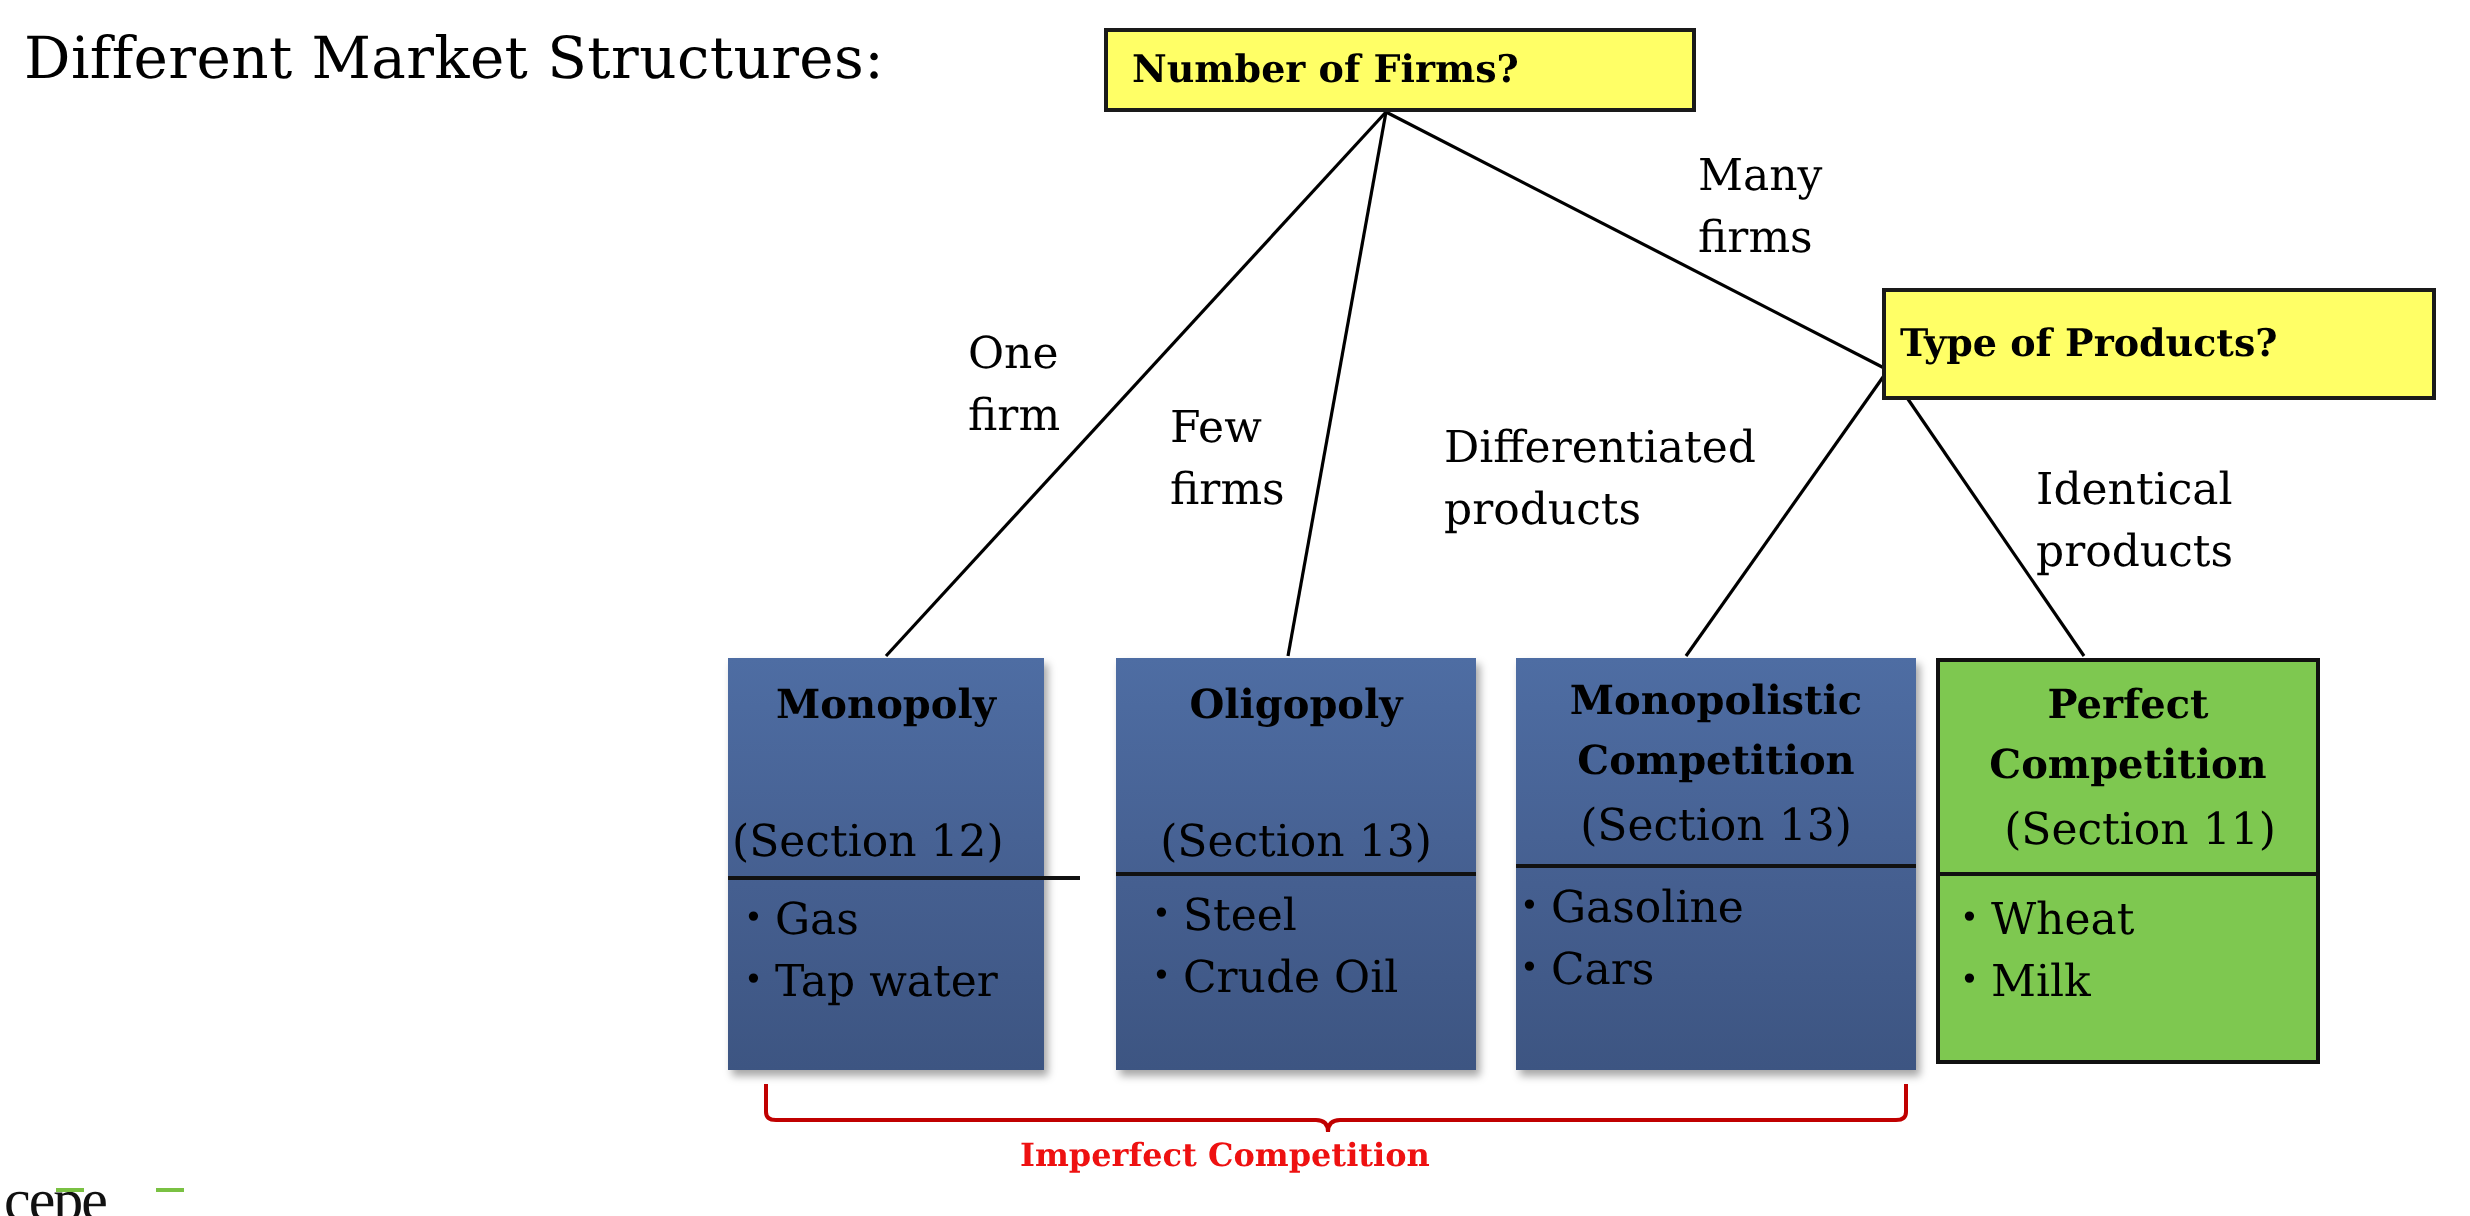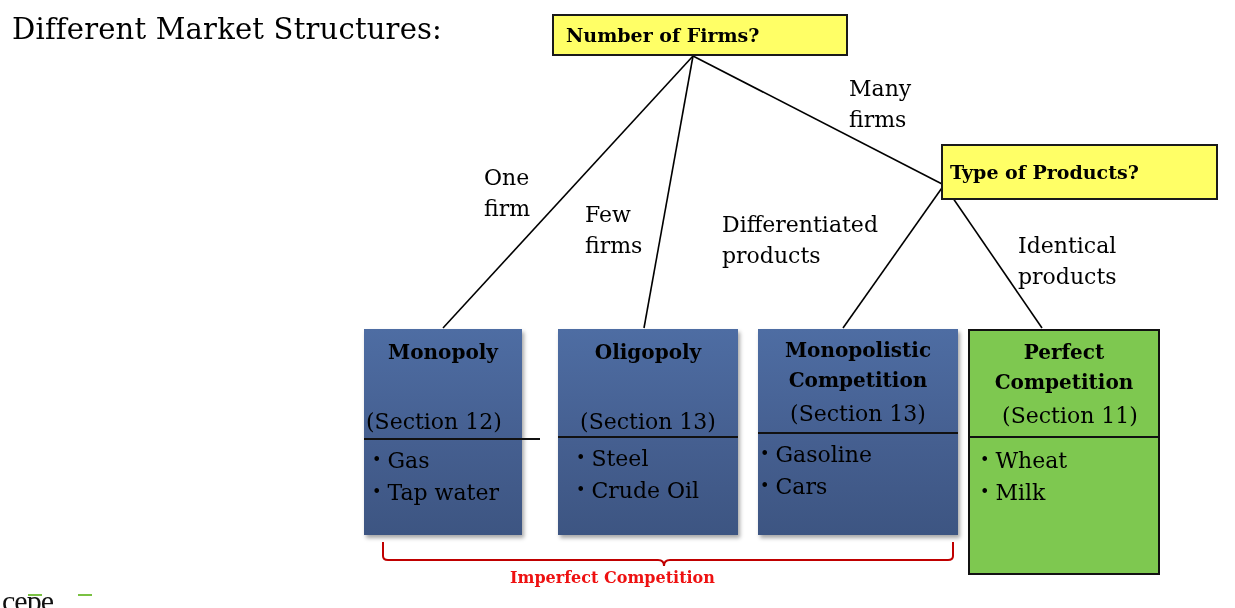--- a/index.html
+++ b/index.html
@@ -93,21 +93,21 @@
     <div>Competition</div>
   </div>
   <div class="sect" style="margin-top:6px;">(Section 13)</div>
   <div class="rule" style="margin:6px 0 6px 0;"></div>
   <ul style="padding-left:2px;">
     <li>Gasoline</li>
     <li>Cars</li>
   </ul>
 </div>
 
-<div class="abs box green" style="left:968px; top:329px; width:192px; height:246px;">
+<div class="abs box green" style="left:968px; top:329px; width:192px; height:203px;">
   <div class="name" style="padding-top:6px;">
     <div>Perfect</div>
     <div>Competition</div>
   </div>
   <div class="sect" style="margin-top:6px;padding-left:12px;">(Section 11)</div>
   <div class="rule" style="margin:8px 0 8px 0;"></div>
   <ul style="padding-left:10px;">
     <li>Wheat</li>
     <li>Milk</li>
   </ul>

